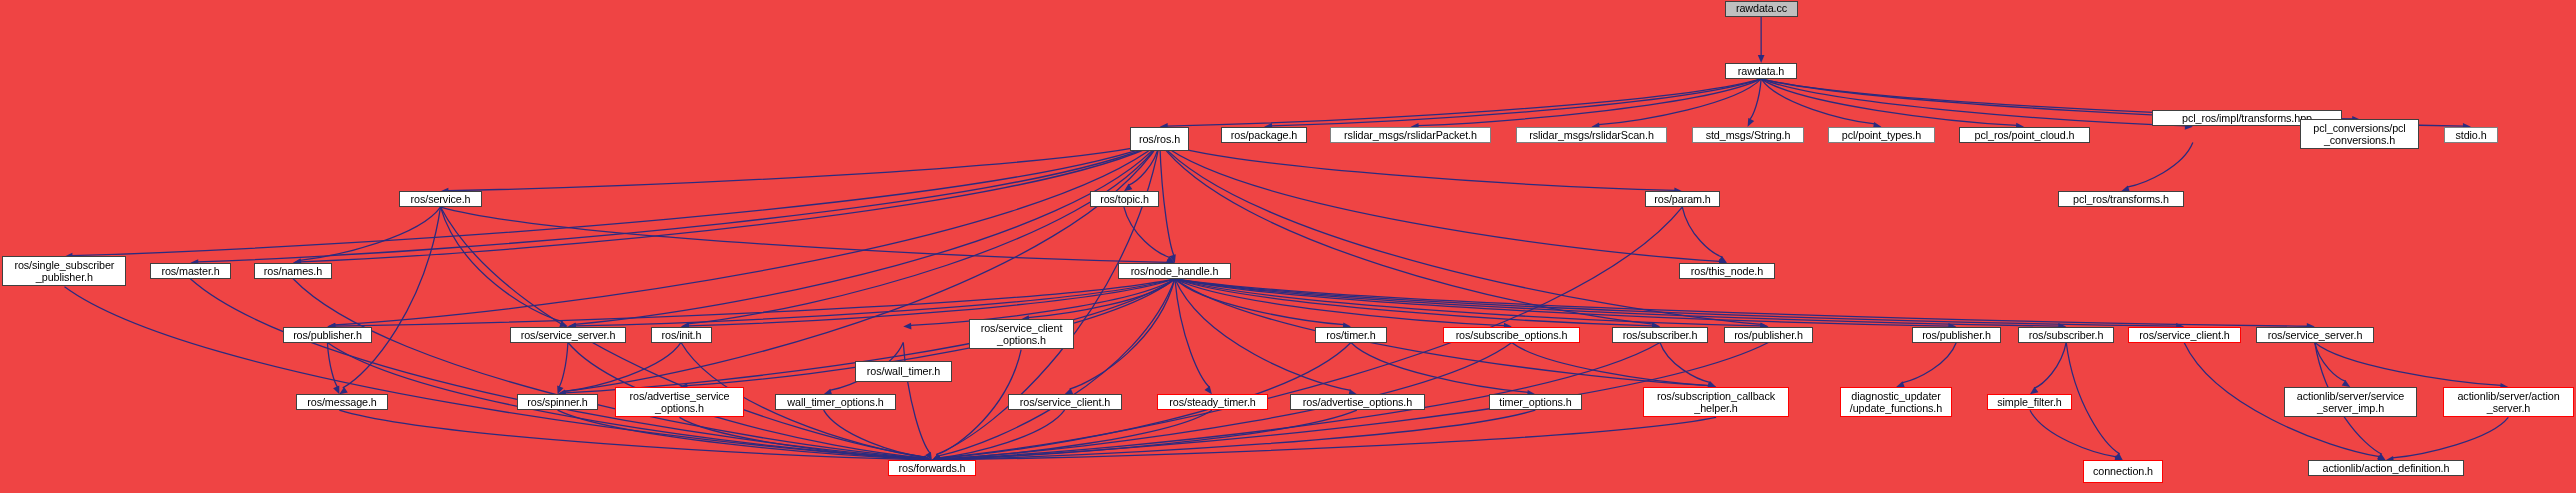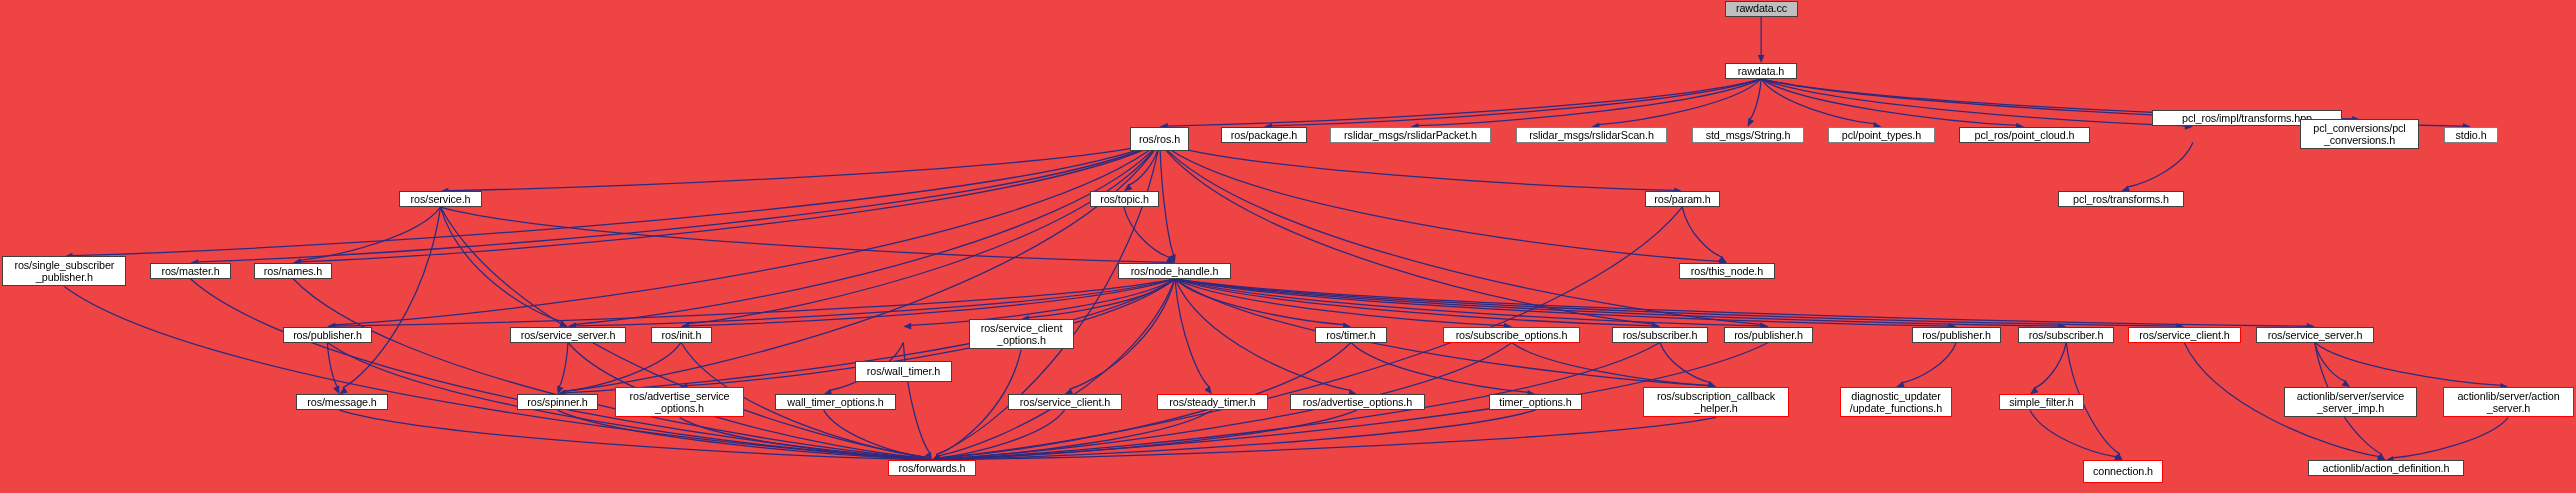--- a/index.html
+++ b/index.html
@@ -295,21 +295,21 @@
 _options.h</div>
       <div class="node dark" style="left: 763px; top: 394px; width: 121px; height: 16px; margin-left: 12px;">wall_timer_options.h</div>
       <div class="node dark" style="left: 1008px; top: 394px; width: 114px; height: 16px;">ros/service_client.h</div>
       <div class="node red" style="left: 1157px; top: 394px; width: 111px; height: 16px;">ros/steady_timer.h</div>
       <div class="node dark" style="left: 1290px; top: 394px; width: 135px; height: 16px;">ros/advertise_options.h</div>
       <div class="node dark" style="left: 1489px; top: 394px; width: 93px; height: 16px;">timer_options.h</div>
       <div class="node red two-line" style="left: 1643px; top: 387px; width: 146px; height: 30px;">ros/subscription_callback
 _helper.h</div>
       <div class="node red two-line" style="left: 1840px; top: 387px; width: 112px; height: 30px;">diagnostic_updater
 /update_functions.h</div>
-      <div class="node red" style="left: 1987px; top: 394px; width: 85px; height: 16px; margin-left: 12px;">simple_filter.h</div>
+      <div class="node red" style="left: 1987px; top: 394px; width: 85px; height: 16px;">simple_filter.h</div>
       <div class="node dark two-line" style="left: 2284px; top: 387px; width: 133px; height: 30px;">actionlib/server/service
 _server_imp.h</div>
       <div class="node red two-line" style="left: 2443px; top: 387px; width: 131px; height: 30px;">actionlib/server/action
 _server.h</div>
       <div class="node red" style="left: 888px; top: 460px; width: 88px; height: 16px;">ros/forwards.h</div>
       <div class="node red" style="left: 2083px; top: 460px; width: 80px; height: 23px;">connection.h</div>
       <div class="node dark" style="left: 2308px; top: 460px; width: 156px; height: 16px;">actionlib/action_definition.h</div>
     </div>
 </div>
 

